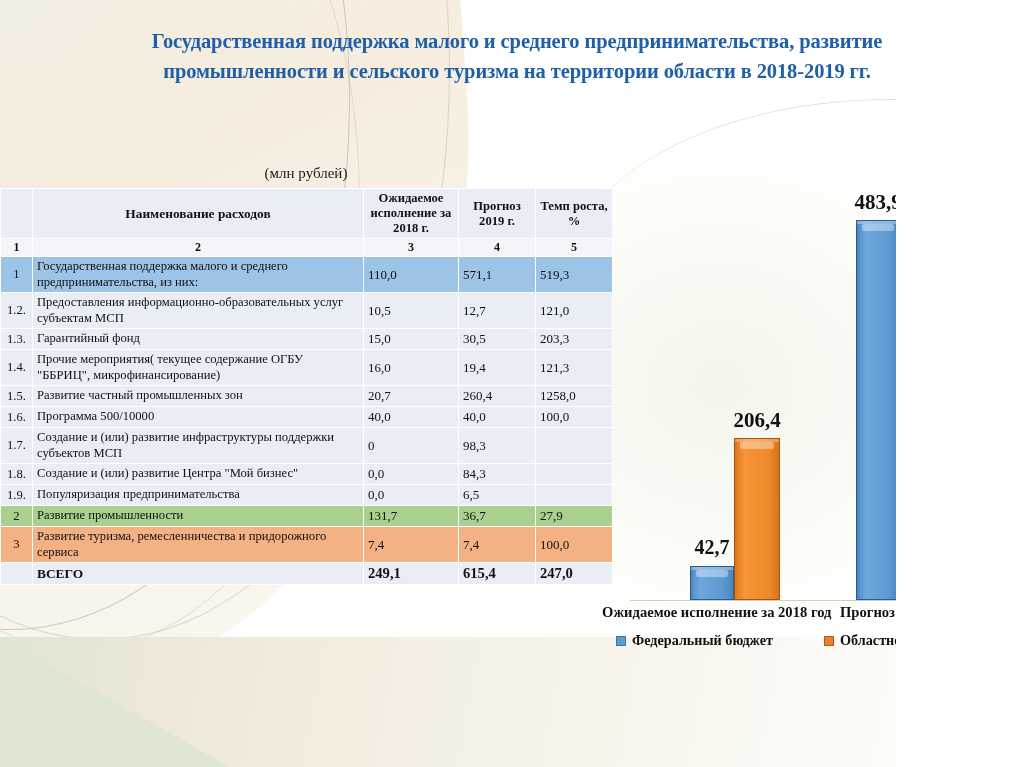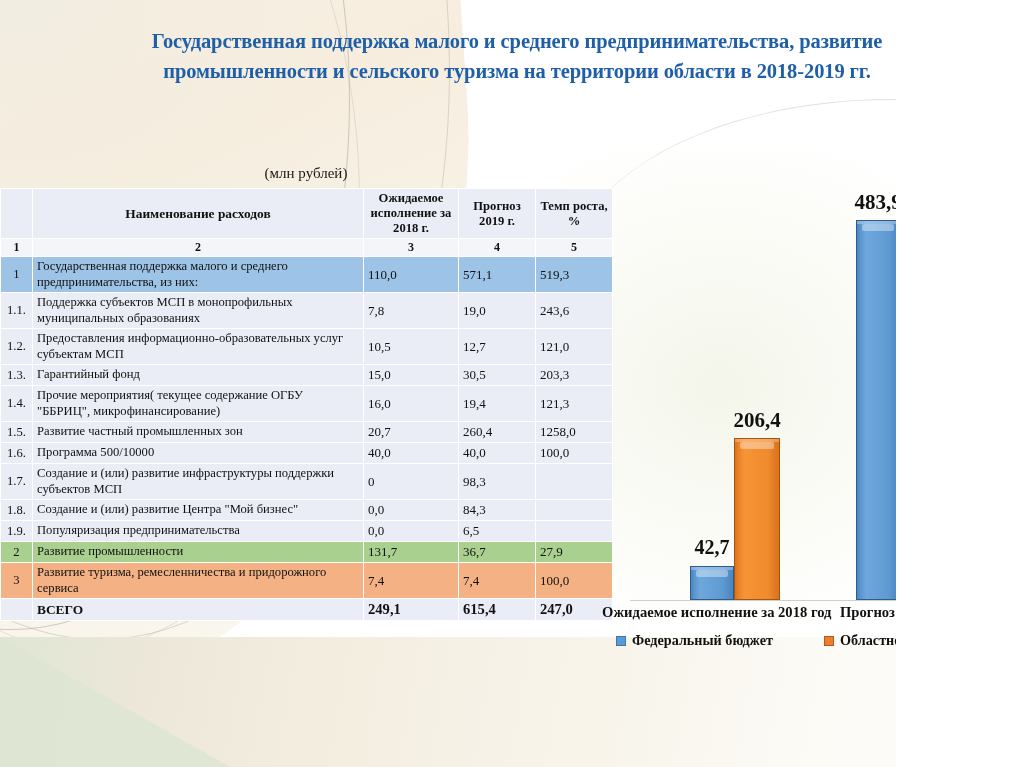--- a/index.html
+++ b/index.html
@@ -285,27 +285,20 @@
           <td>5</td>
         </tr>
       </thead>
       <tbody id="tbody">
           <tr class="r-blue">
             <td class="idx">1</td>
             <td class="name">Государственная поддержка малого и среднего предпринимательства, из них:</td>
             <td class="num">110,0</td>
             <td class="num">571,1</td>
             <td class="num">519,3</td>
-          </tr>
-          <tr class="">
-            <td class="idx">1.1.</td>
-            <td class="name">Поддержка субъектов МСП в монопрофильных муниципальных образованиях</td>
-            <td class="num">7,8</td>
-            <td class="num">19,0</td>
-            <td class="num">243,6</td>
           </tr>
           <tr class="">
             <td class="idx">1.2.</td>
             <td class="name">Предоставления информационно-образовательных услуг субъектам МСП</td>
             <td class="num">10,5</td>
             <td class="num">12,7</td>
             <td class="num">121,0</td>
           </tr>
           <tr class="">
             <td class="idx">1.3.</td>

